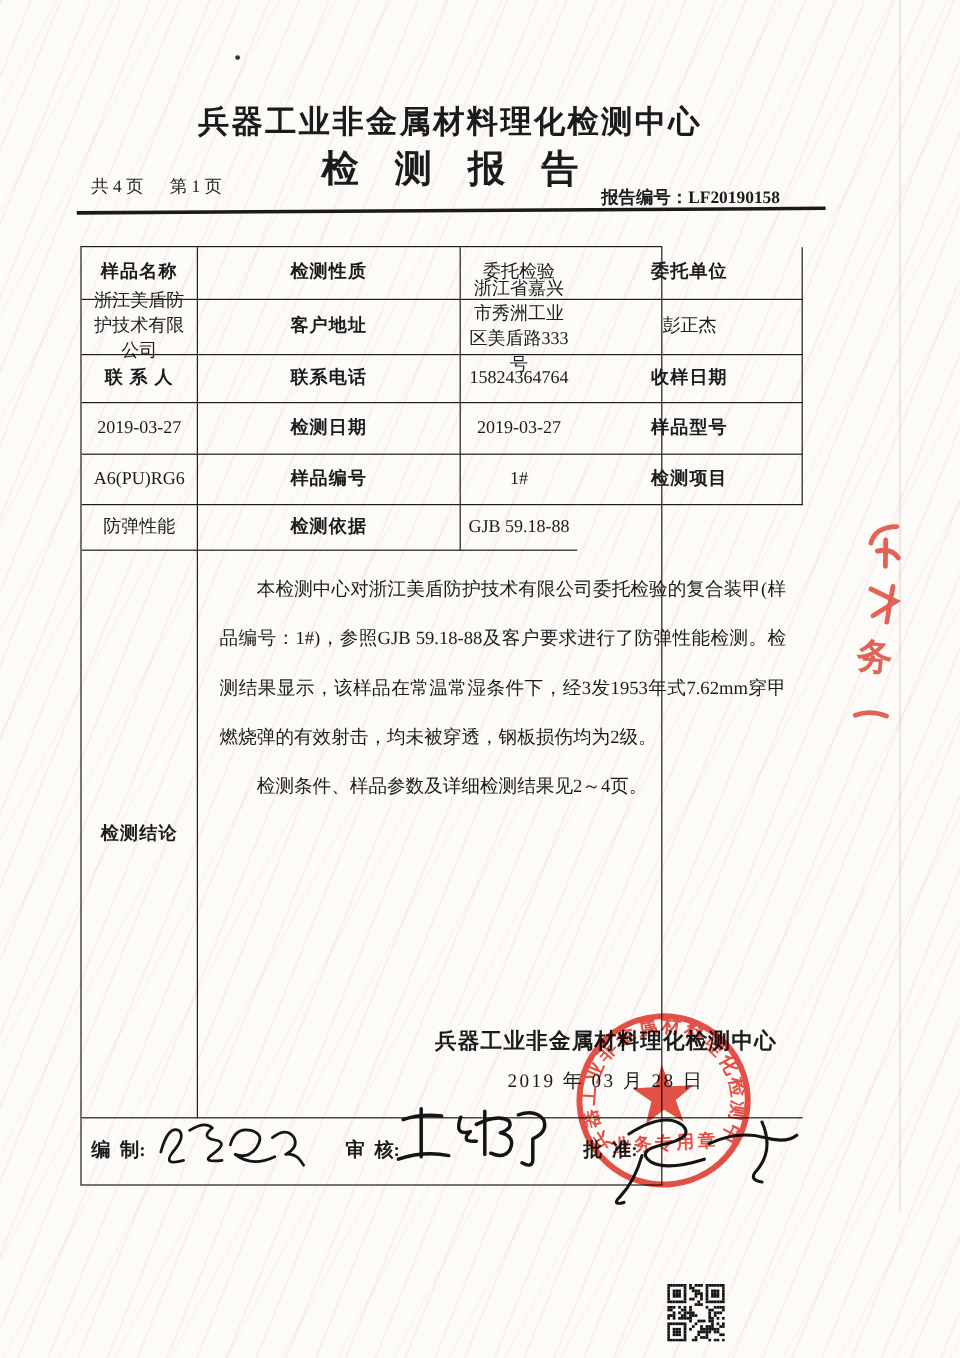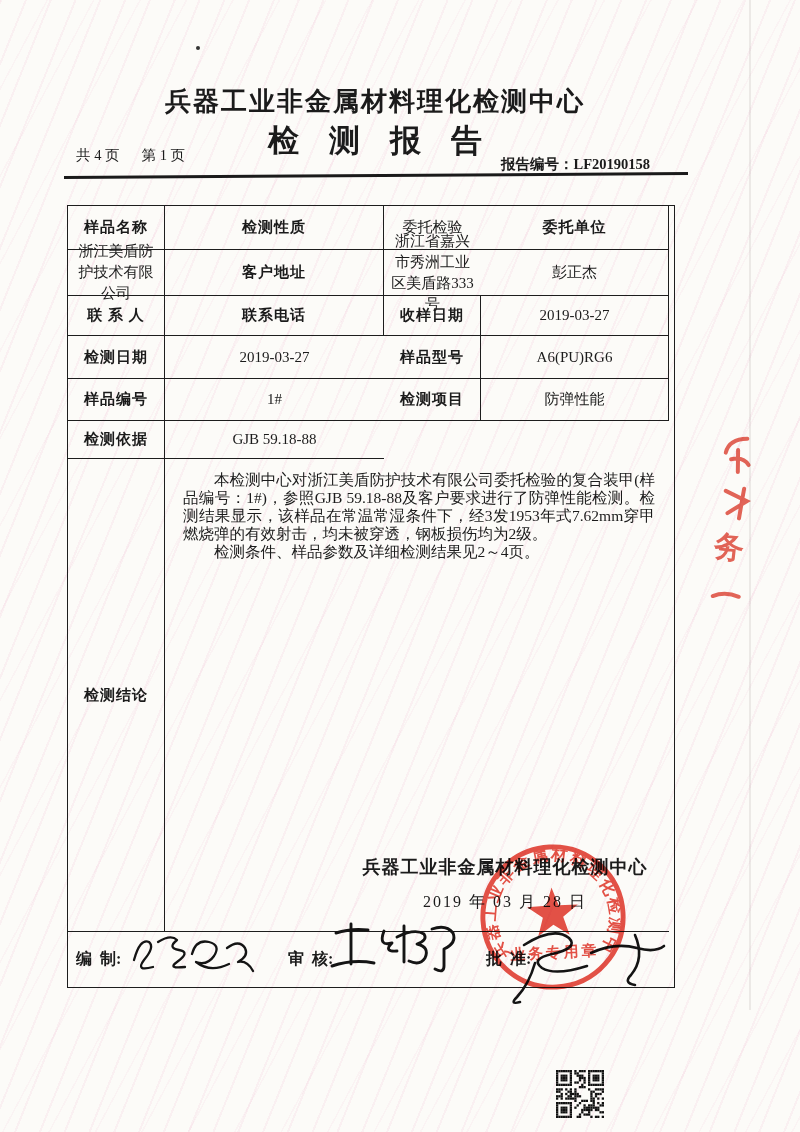--- a/index.html
+++ b/index.html
@@ -21,33 +21,33 @@
   .doc-title{position:absolute;left:65px;top:120px;width:620px;text-align:center;
     font-size:31px;font-weight:bold;letter-spacing:30px;text-indent:30px;}
   .page-count{position:absolute;left:76px;top:146px;font-size:14.5px;font-weight:normal;}
   .page-count span{margin-right:22px;}
   .report-no{position:absolute;left:400px;top:155px;width:250px;text-align:right;
     font-size:14.5px;font-weight:bold;}
   .head-rule{position:absolute;left:64px;top:174px;width:624px;height:3px;background:#1a1a1a;
     transform:rotate(-0.35deg);}
 
   
-  .info-table{position:absolute;left:67px;top:205px;width:608px;height:783px;
+  .info-table{position:absolute;left:67px;top:205px;width:485px;height:783px;
     display:grid;grid-template-columns:97px 219px 97px 188px;
     grid-template-rows:44px 46px 40px 43px 42px 38px 473px 57px;
     border:1.6px solid #1d1d1d;box-sizing:border-box;}
   .cell{border-right:1.3px solid #1d1d1d;border-bottom:1.3px solid #1d1d1d;
     display:flex;align-items:center;justify-content:center;text-align:center;
     font-size:15px;line-height:21px;padding:2px 6px;box-sizing:border-box;}
   .cell.lastcol{border-right:none;}
   .cell.label{font-weight:bold;letter-spacing:1px;}
   .concl-label{grid-column:1/2;grid-row:7/8;}
   .concl-body{grid-column:2/5;grid-row:7/8;border-right:none;position:relative;
     display:block;text-align:left;padding:12px 14px 0 18px;}
-  .concl-body p{margin:0;text-indent:2em;font-size:15.5px;line-height:18px;text-align:justify;}
+  .concl-body p{margin:0;text-indent:2em;font-size:15.5px;line-height:41px;text-align:justify;}
   .concl-org{position:absolute;top:398px;left:150px;width:380px;text-align:center;
     font-size:18px;font-weight:bold;letter-spacing:1px;}
   .concl-date{position:absolute;top:432px;left:150px;width:380px;text-align:center;
     font-size:16px;font-weight:normal;letter-spacing:2px;}
   .sign-row{grid-column:1/5;grid-row:8/9;border-right:none;border-bottom:none;position:relative;display:block;}
   .sig-label{position:absolute;top:16px;font-size:16px;font-weight:bold;white-space:pre;}
   .sig-label.s1{left:8px;}
   .sig-label.s2{left:220px;}
   .sig-label.s3{left:418px;}
 
@@ -89,20 +89,21 @@
     <div class="cell lastcol">委托检验</div>
 
     <div class="cell label">委托单位</div>
     <div class="cell">浙江美盾防护技术有限公司</div>
     <div class="cell label">客户地址</div>
     <div class="cell lastcol">浙江省嘉兴市秀洲工业区美盾路333号</div>
 
     <div class="cell">彭正杰</div>
     <div class="cell label">联 系 人</div>
     <div class="cell label">联系电话</div>
+    <div class="cell lastcol">15824364764</div>
 
     <div class="cell label">收样日期</div>
     <div class="cell">2019-03-27</div>
     <div class="cell label">检测日期</div>
     <div class="cell lastcol">2019-03-27</div>
 
     <div class="cell label">样品型号</div>
     <div class="cell">A6(PU)RG6</div>
     <div class="cell label">样品编号</div>
     <div class="cell lastcol">1#</div>

